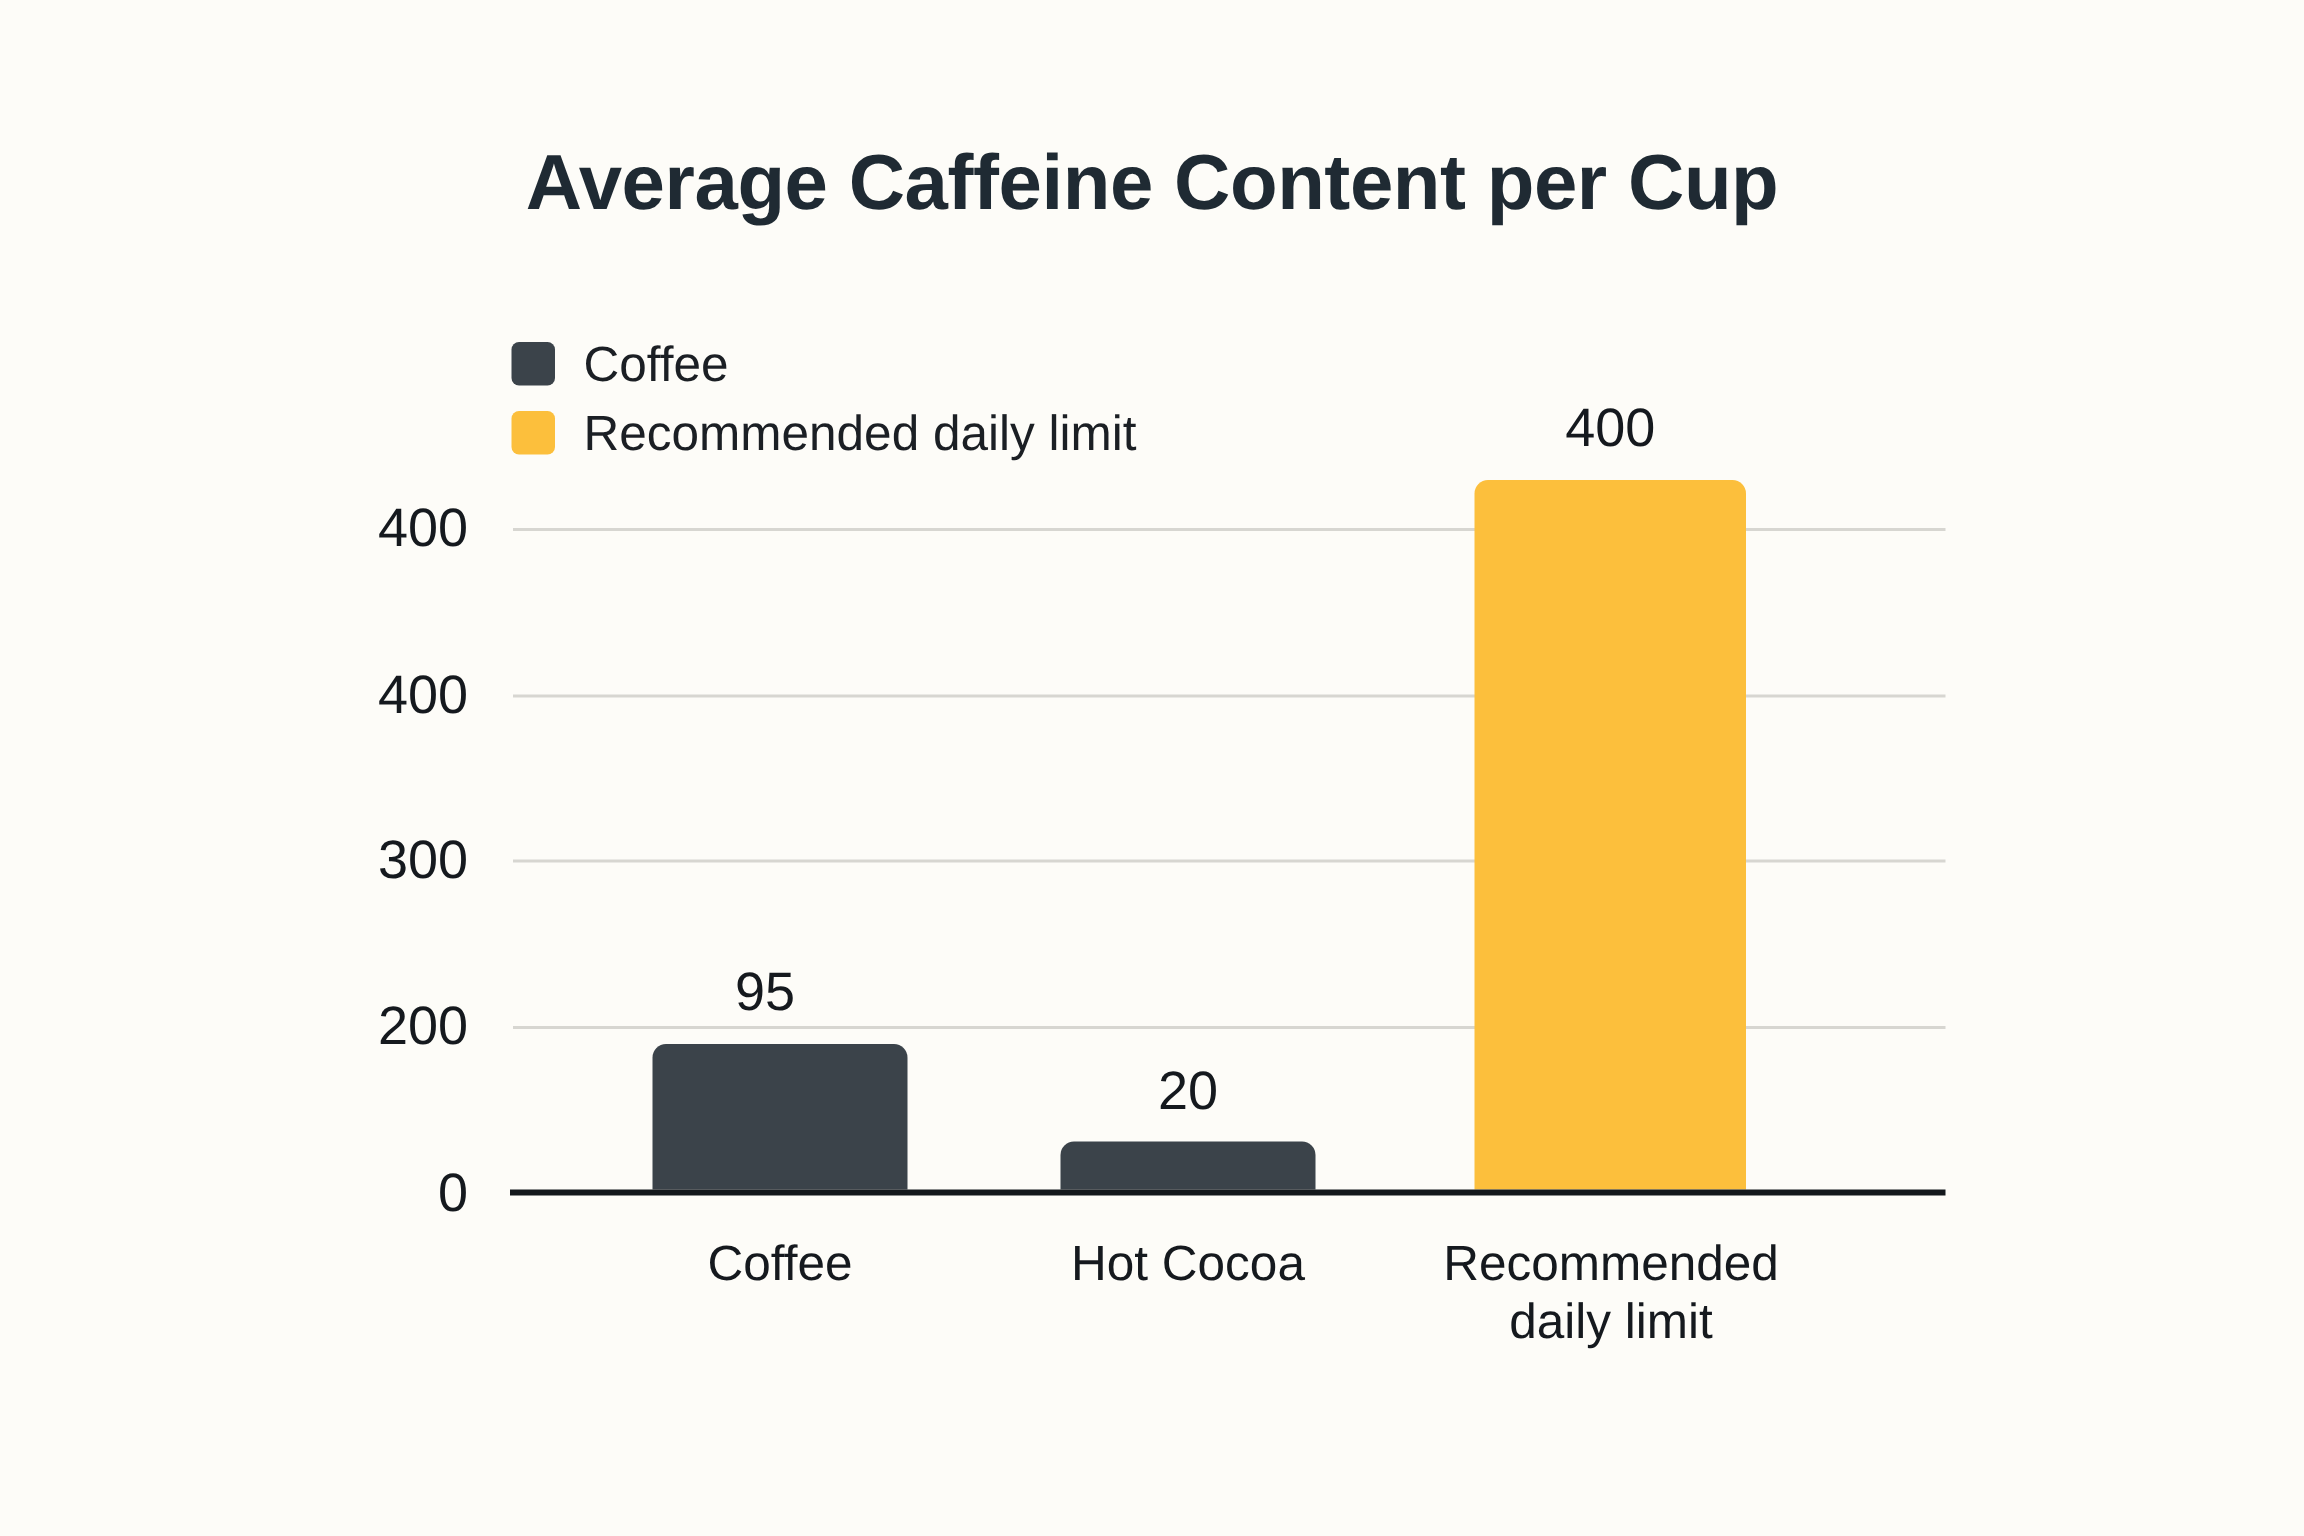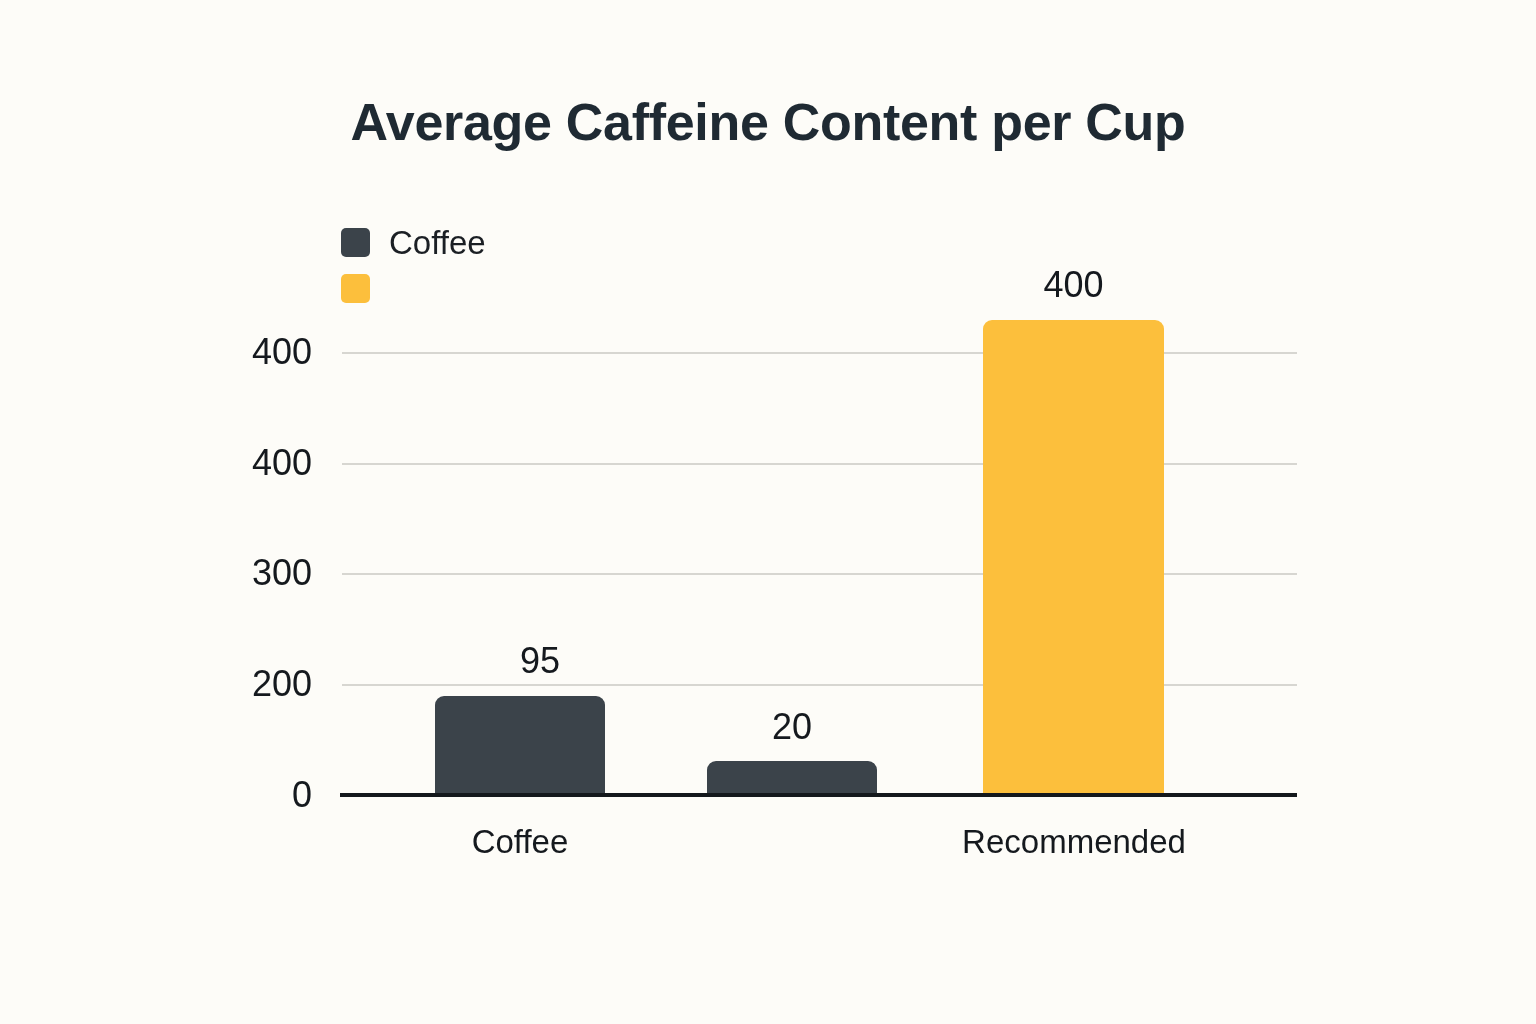--- a/index.html
+++ b/index.html
@@ -119,20 +119,21 @@
 
   <div id="chart-title" style="color: rgb(31, 42, 51);">Average Caffeine Content per Cup</div>
 
   <div id="legend">
     <div class="legend-row">
       <span class="legend-swatch" id="sw0" style="background: rgb(59, 67, 74);"></span>
       <span class="legend-label">Coffee</span>
     </div>
     <div class="legend-row">
       <span class="legend-swatch" id="sw1" style="background: rgb(252, 191, 60);"></span>
+      <span class="legend-label">Recommended daily limit</span>
     </div>
   </div>
 
   <div id="plot">
 
     <div class="gridline" style="top: 352px; background: rgb(215, 214, 209);"></div>
     <div class="gridline" style="top: 463px; background: rgb(215, 214, 209);"></div>
     <div class="gridline" style="top: 573px; background: rgb(215, 214, 209);"></div>
     <div class="gridline" style="top: 684px; background: rgb(215, 214, 209);"></div>
 
@@ -141,25 +142,29 @@
     <div class="ytick" style="left:222px; top:555px">300</div>
     <div class="ytick" style="left:222px; top:666px">200</div>
     <div class="ytick" style="left:222px; top:777px">0</div>
 
     <div class="bar" id="bar0" style="left:435px; width:170px; top:696px; height:97px; background:#3b434a;"></div>
     <div class="bar" id="bar1" style="left:707px; width:170px; top:761px; height:32px; background:#3b434a;"></div>
     <div class="bar" id="bar2" style="left:983px; width:181px; top:320px; height:473px; background:#fcbf3c;"></div>
 
     <div id="baseline" style="background: rgb(20, 24, 28);"></div>
 
-    <div class="bar-value" style="left:455px; width:170px; top:643px">95</div>
+    <div class="bar-value" style="left:425px; width:170px; top:643px">95</div>
     <div class="bar-value" style="left:707px; width:170px; top:709px">20</div>
     <div class="bar-value" style="left:983px; width:181px; top:267px">400</div>
 
     <div class="xlabel" style="left:420px; width:200px; top:823px">
       <div>Coffee</div>
     </div>
+    <div class="xlabel" style="left:682px; width:220px; top:823px">
+      <div>Hot Cocoa</div>
+    </div>
     <div class="xlabel" style="left:928px; width:292px; top:823px">
       <div>Recommended</div>
+      <div>daily limit</div>
     </div>
 
   </div>
 </div>
 
 </body></html>

